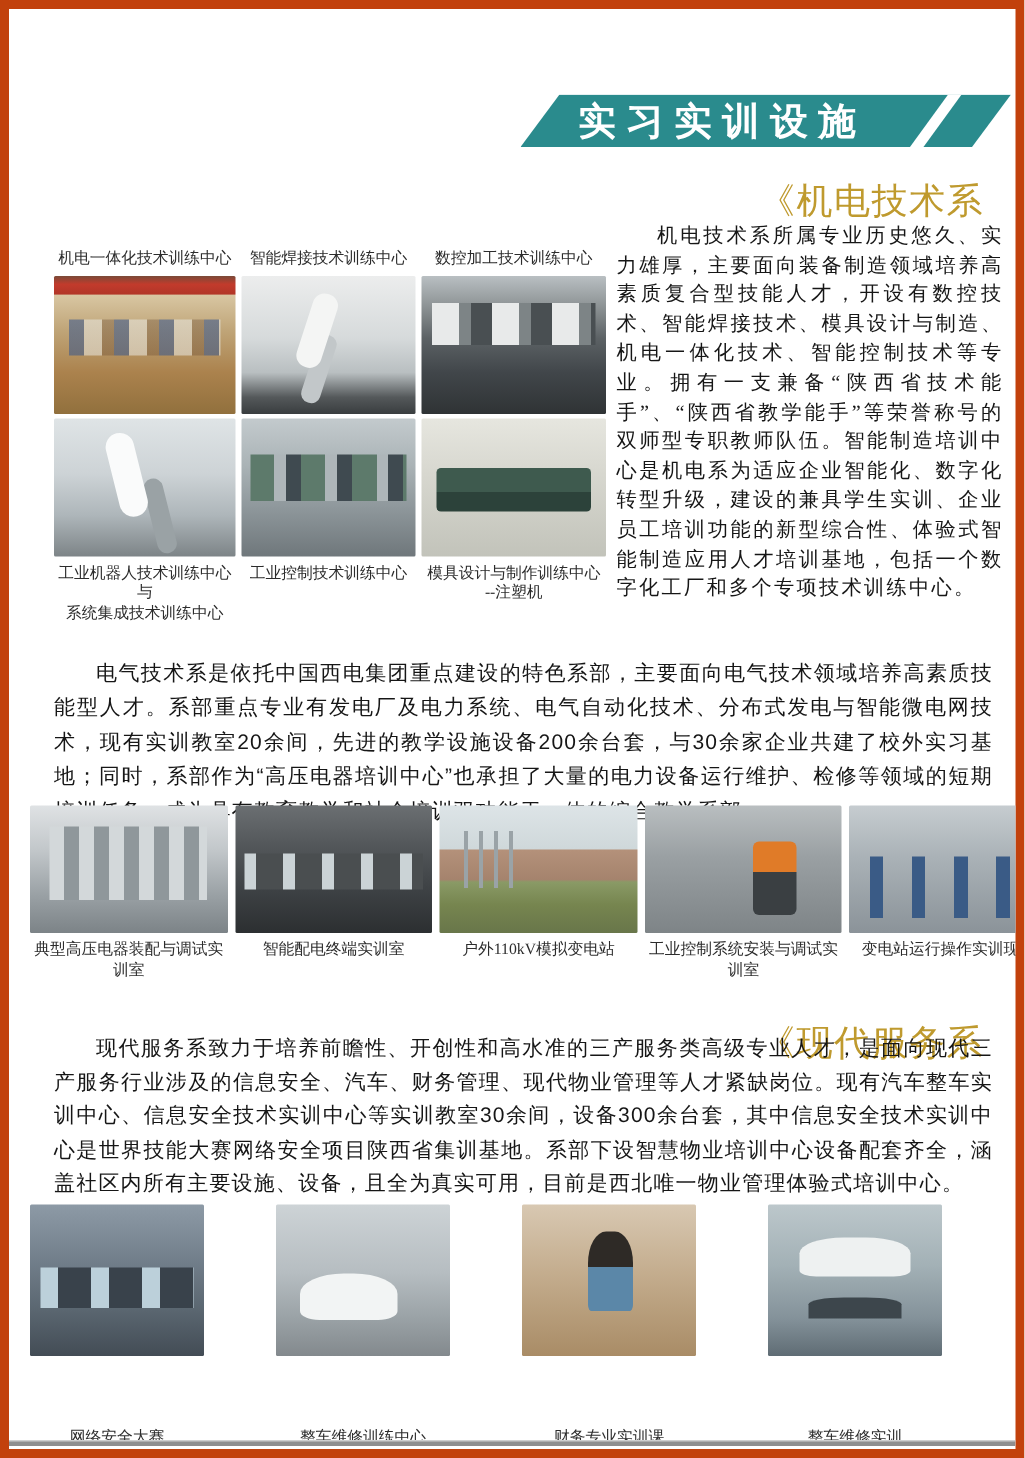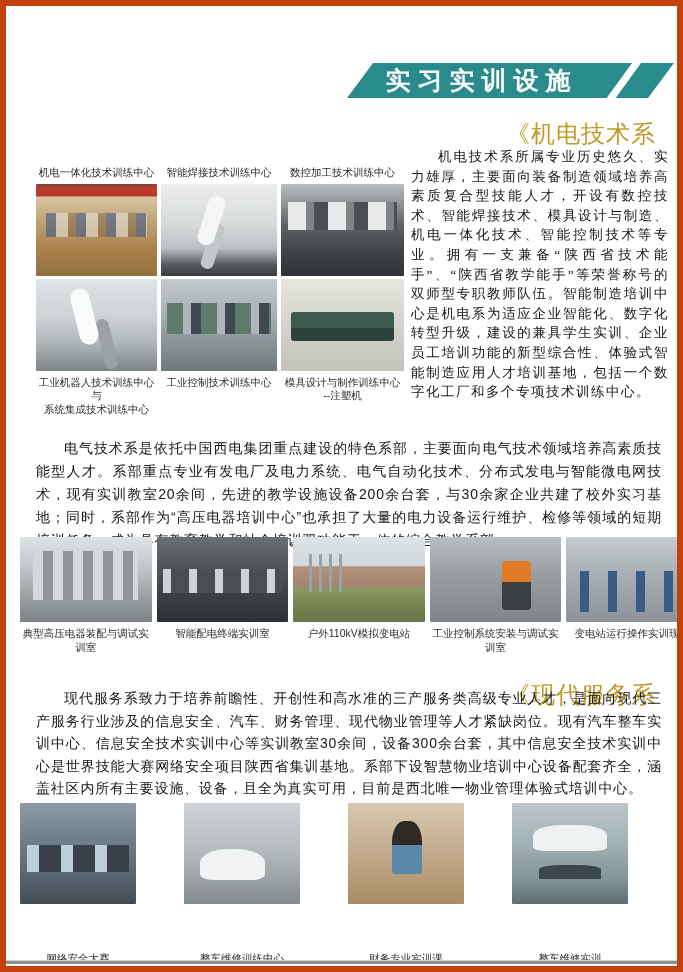--- a/index.html
+++ b/index.html
@@ -33,21 +33,21 @@
   .para{position:absolute;margin:0;text-align:justify;text-indent:2em;color:#161616;}
   .para-jidian{left:405px;top:141px;width:258px;font-size:13.5px;
     line-height:19.6px;letter-spacing:1.5px;font-family:Liberation Serif, serif;}
   .para-dianqi{left:30px;top:431px;width:626px;font-size:14px;
     line-height:23px;letter-spacing:0.8px;}
   .para-fuwu{left:30px;top:681px;width:626px;font-size:14px;
     line-height:22.5px;letter-spacing:0.8px;}
 
   
   .cap{font-size:10.5px;color:#2c2c2c;text-align:center;line-height:1.3;
-    white-space:pre-line;}
+    white-space:pre-line;font-family:Liberation Serif, serif;}
   .ph{position:relative;overflow:hidden;border-radius:1px;}
 
   .grid-jidian{position:absolute;left:30px;top:160px;width:368px;
     display:grid;grid-template-columns:121px 116px 123px;
     column-gap:4px;row-gap:3px;}
   .grid-jidian .cap-top{align-self:end;margin-bottom:1px;}
   .grid-jidian .ph{height:92px;}
   .grid-jidian .cap-bot{align-self:start;margin-top:2px;}
 
   .row-dianqi{position:absolute;left:14px;top:531px;width:678px;

